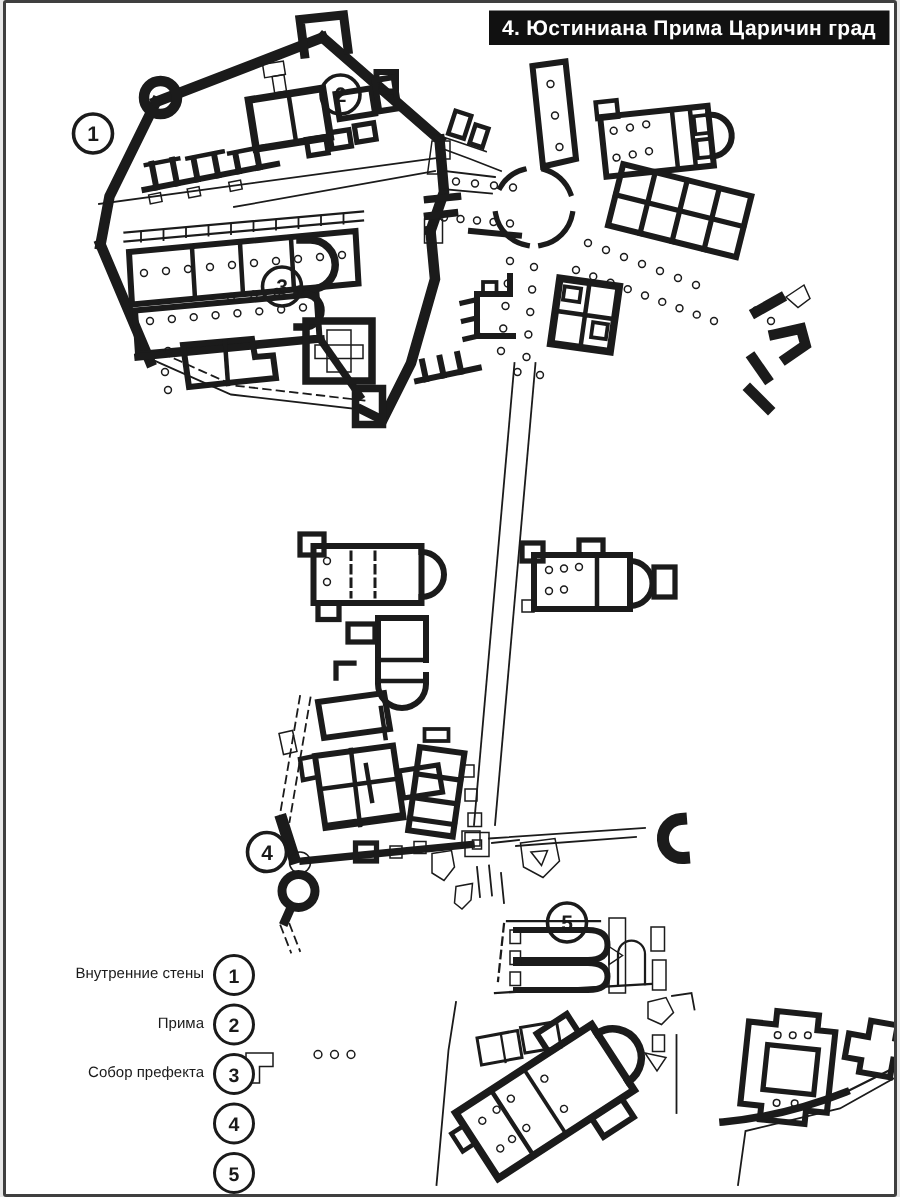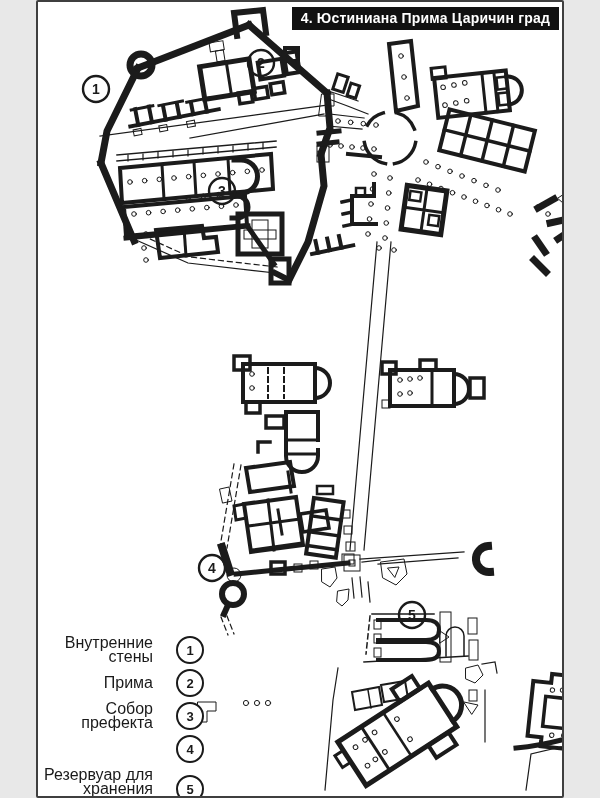--- a/index.html
+++ b/index.html
@@ -1,37 +1,37 @@
 <!DOCTYPE html>
 <html><head>
 <meta charset="utf-8">
 <style>
   html,body{margin:0;padding:0;background:#e8e8e8;}
-  .page{position:relative;width:528px;height:798px;margin:0 auto;background:#fff;
+  .page{position:relative;width:596px;height:798px;margin:0 auto;background:#fff;
         border:2px solid #3f3f3f;border-radius:2px;box-sizing:border-box;overflow:hidden;
         font-family:"Liberation Sans",sans-serif;}
   .title-bar{position:absolute;top:5px;right:3px;background:#111;color:#fff;
         font-weight:bold;font-size:14px;padding:3px 9px 4px;letter-spacing:.2px;z-index:5;}
   .map-svg{position:absolute;left:0;top:0;width:600px;height:798px;}
   
   .map-svg path,.map-svg rect,.map-svg circle,.map-svg line,.map-svg polyline,.map-svg polygon
       {stroke:#1b1b1b;fill:none;stroke-linecap:square;stroke-linejoin:miter;}
   .w1{stroke-width:1.2}.w15{stroke-width:1.5}.w2{stroke-width:2}.w25{stroke-width:2.5}
   .w3{stroke-width:3}.w35{stroke-width:3.5}.w4{stroke-width:4}.w5{stroke-width:5}
   .w6{stroke-width:6}.w7{stroke-width:7}.w8{stroke-width:8}
   .d{stroke-dasharray:5 4}
   .f{fill:#1b1b1b;stroke:none}
   .wf{fill:#fff;stroke:none}
   .dot{fill:#1b1b1b;stroke:none}
   .marker-c{fill:#fff;stroke:#1b1b1b;stroke-width:2.4}
   .marker-t{font:bold 14px "Liberation Sans",sans-serif;text-anchor:middle;fill:#1b1b1b;stroke:none}
   
   .legend{position:absolute;left:6px;top:634px;width:160px;z-index:5;}
   .legend-row{display:flex;align-items:center;justify-content:flex-end;margin-bottom:5px;}
-  .legend-label{flex:1;text-align:right;font-size:16px;line-height:14px;color:#1a1a1a;padding-right:23px;}
+  .legend-label{flex:1;text-align:right;font-size:10px;line-height:14px;color:#1a1a1a;padding-right:6px;}
   .legend-circle{width:24px;height:24px;min-width:24px;border:2.2px solid #1a1a1a;border-radius:50%;
         background:#fff;display:flex;align-items:center;justify-content:center;
         font-weight:bold;font-size:13px;color:#1a1a1a;}
 </style>
 </head>
 <body>
 
 <div class="page">
 
   <div class="title-bar">4. Юстиниана Прима Царичин град</div>
@@ -437,20 +437,16 @@
       <div class="legend-row">
         <div class="legend-label">
           <div>Собор префекта</div>
         </div>
         <div class="legend-circle">3</div>
       </div>
       <div class="legend-row">
         <div class="legend-circle">4</div>
       </div>
       <div class="legend-row">
-        <div class="legend-label">
-          <div>Резервуар для</div>
-          <div>хранения воды</div>
-        </div>
         <div class="legend-circle">5</div>
       </div>
     </div>
 </div>
 
 </body></html>

